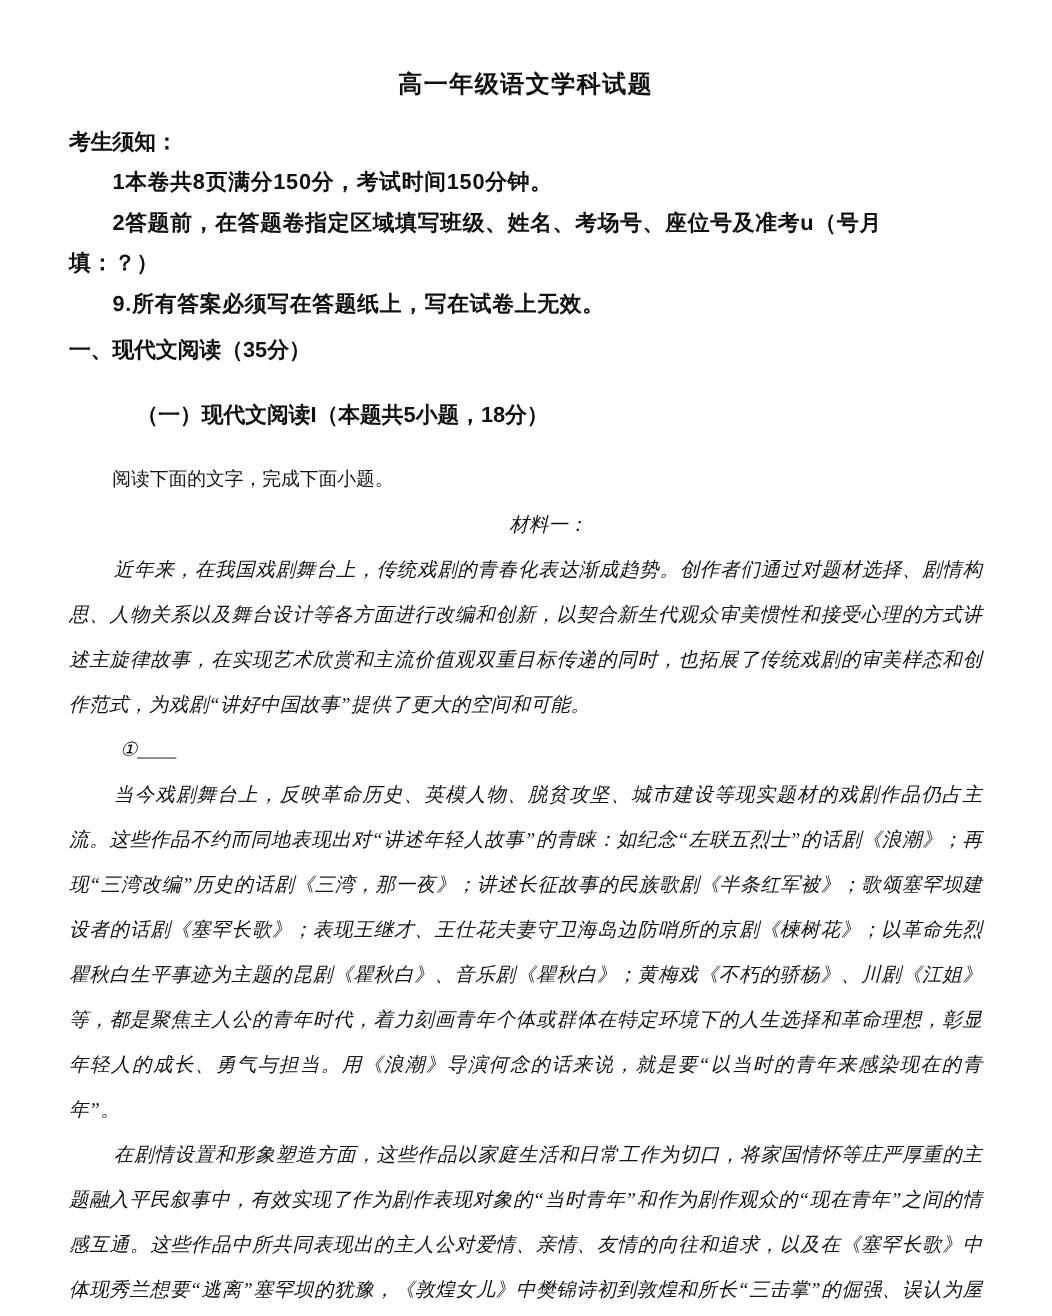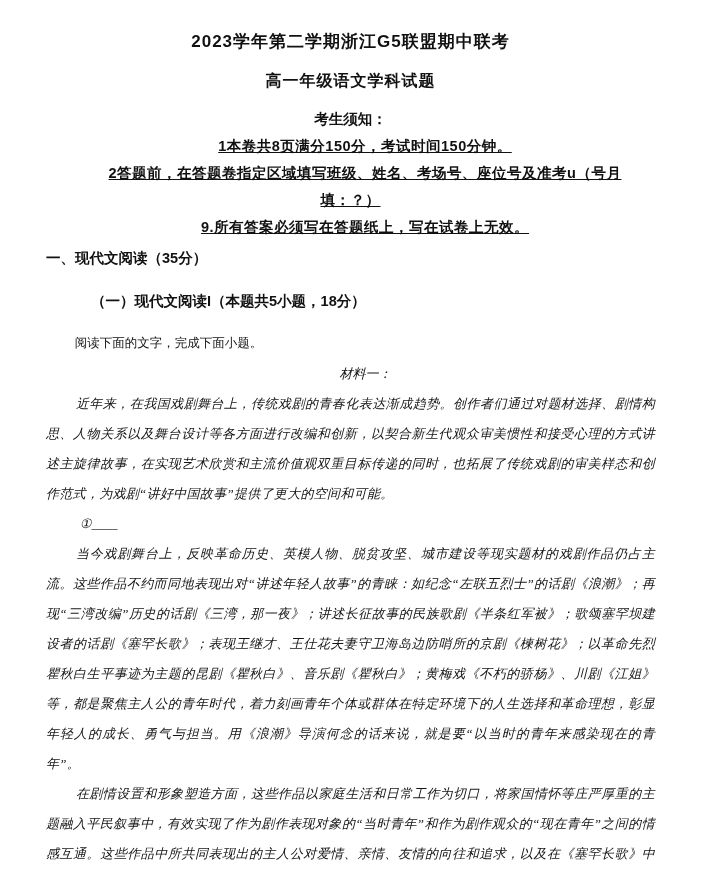--- a/index.html
+++ b/index.html
@@ -24,35 +24,34 @@
     letter-spacing: 1px;
   }
   .exam-subtitle {
     text-align: center;
     font-size: 16px;
     font-weight: bold;
     line-height: 22px;
     margin: 16px 0 0 0;
     letter-spacing: 1px;
   }
-  .notice { margin-top: 14px; text-align: center; }
+  .notice { margin-top: 14px; }
   .notice-heading {
     font-size: 14.5px;
     font-weight: bold;
     line-height: 27px;
     margin: 0;
   }
   .notice-item {
     font-size: 14.5px;
     font-weight: bold;
     line-height: 27px;
     margin: 0;
     text-indent: 2em;
     letter-spacing: 0.5px;
-    text-decoration: underline;
   }
   .notice-item.wrap-line { text-indent: 0; }
   .section-heading {
     font-size: 14.5px;
     font-weight: bold;
     line-height: 27px;
     margin: 4px 0 0 0;
   }
   .sub-heading {
     font-size: 14.5px;
@@ -90,21 +89,20 @@
   .blank-line {
     text-indent: 2.6em;
     margin: 0;
   }
 </style>
 </head>
 <body>
 
 <div class="page">
 
-  <h1 class="exam-title">2023学年第二学期浙江G5联盟期中联考</h1>
   <h2 class="exam-subtitle">高一年级语文学科试题</h2>
 
   <div class="notice">
     <p class="notice-heading">考生须知：</p>
     <p class="notice-item">1本卷共8页满分150分，考试时间150分钟。</p>
     <p class="notice-item">2答题前，在答题卷指定区域填写班级、姓名、考场号、座位号及准考u（号月</p>
     <p class="notice-item wrap-line">填：？）</p>
     <p class="notice-item">9.所有答案必须写在答题纸上，写在试卷上无效。</p>
   </div>
 

